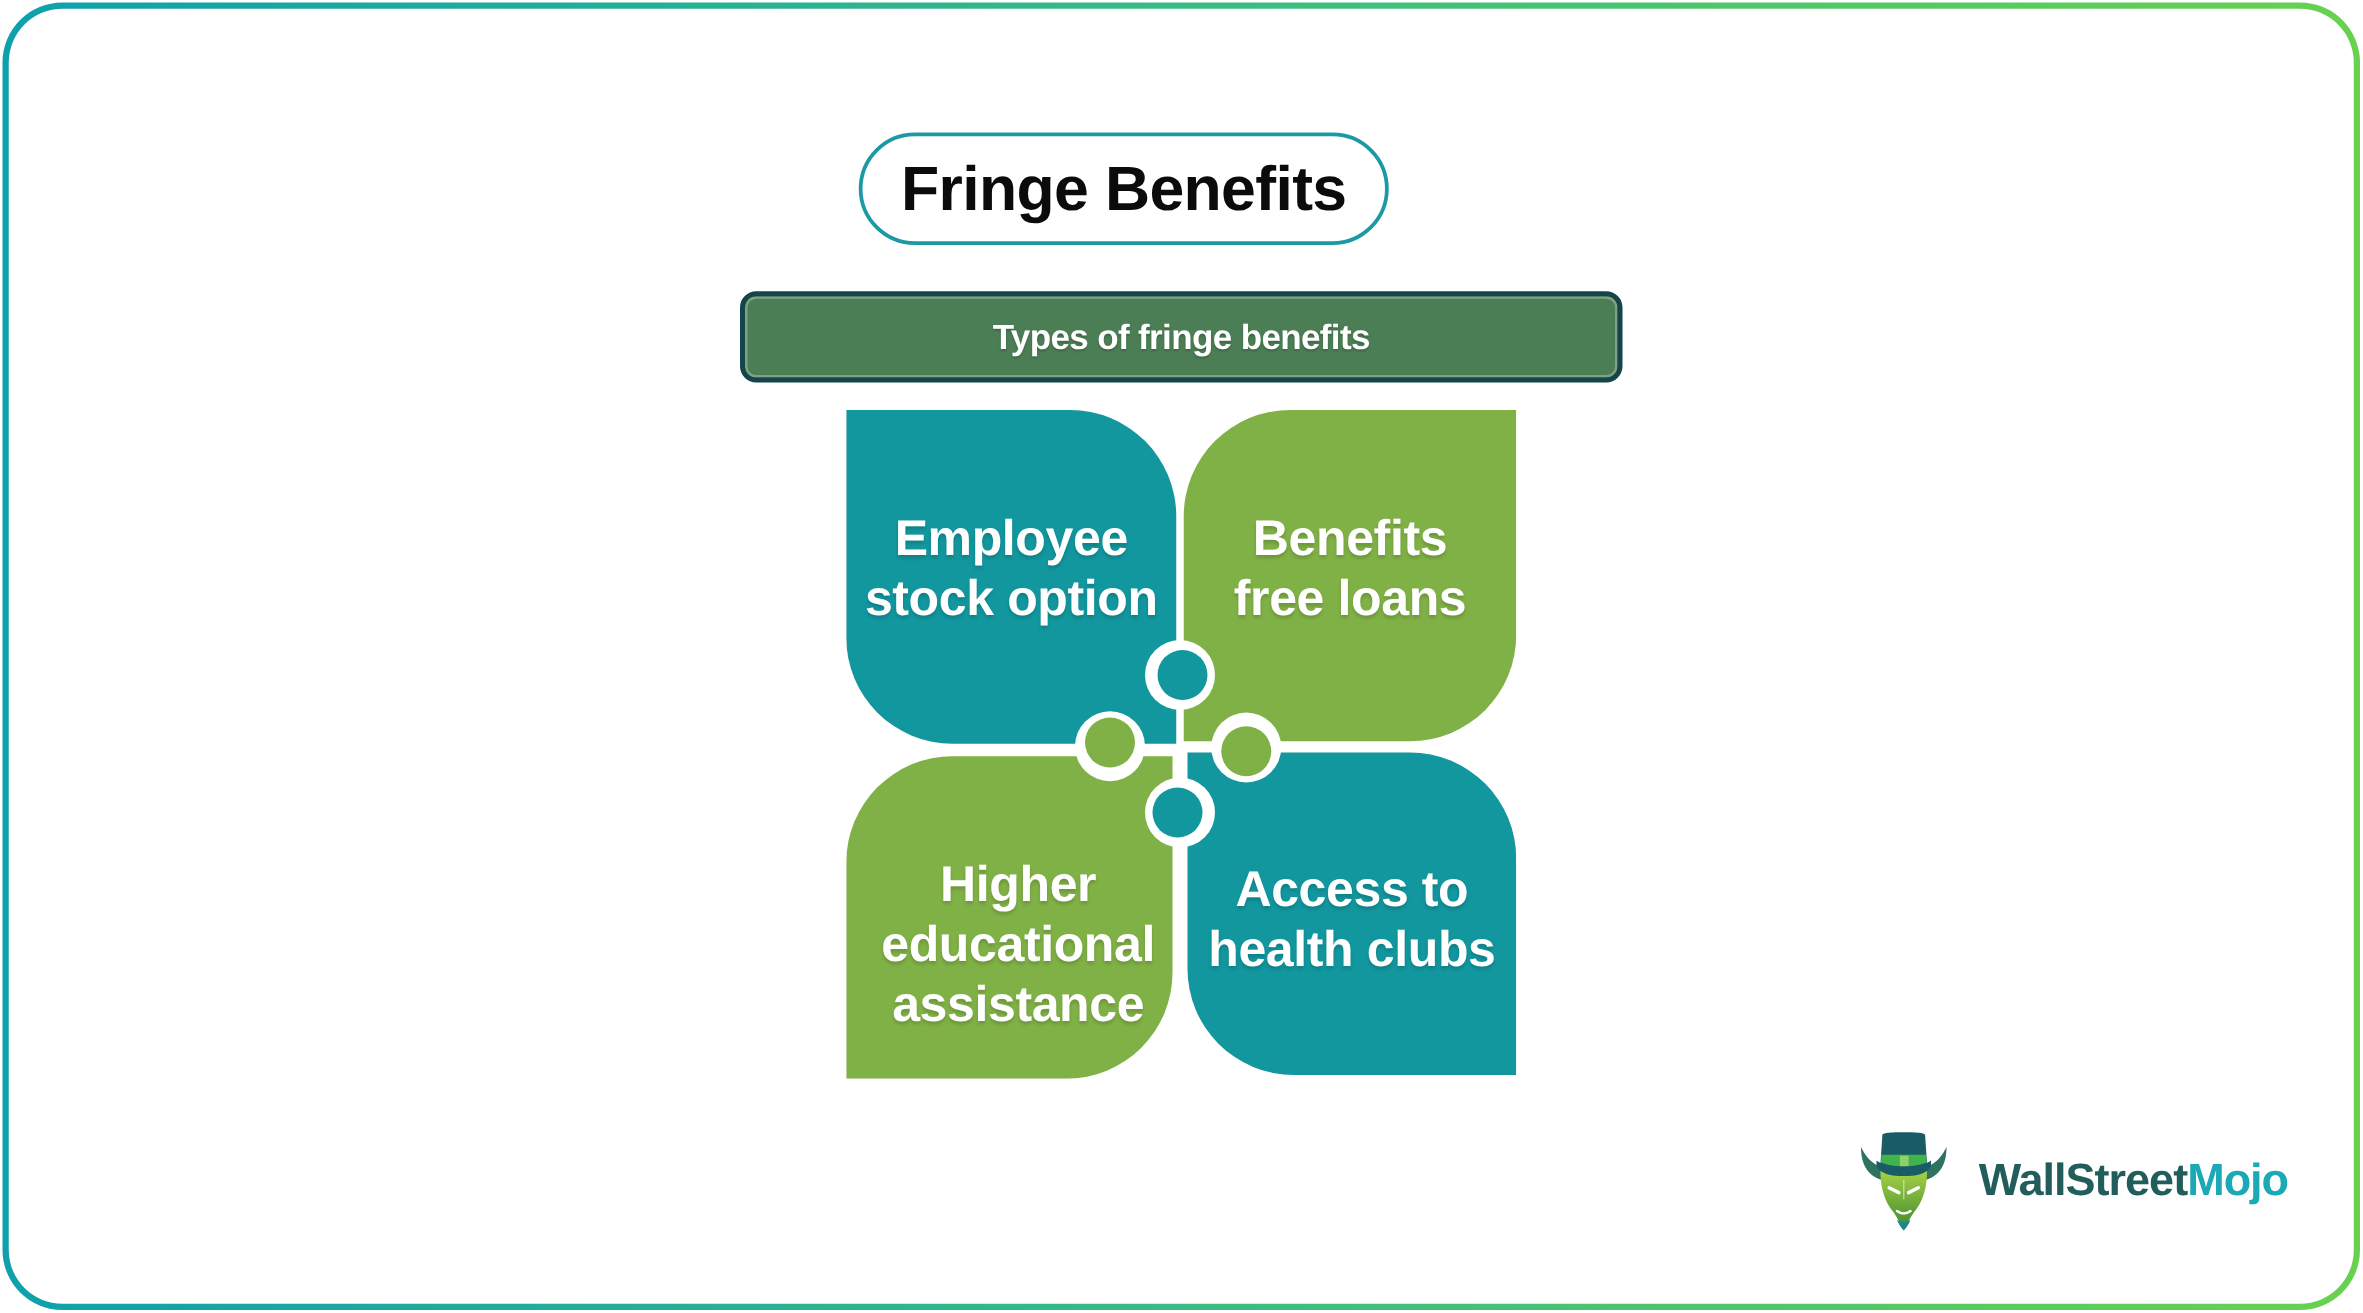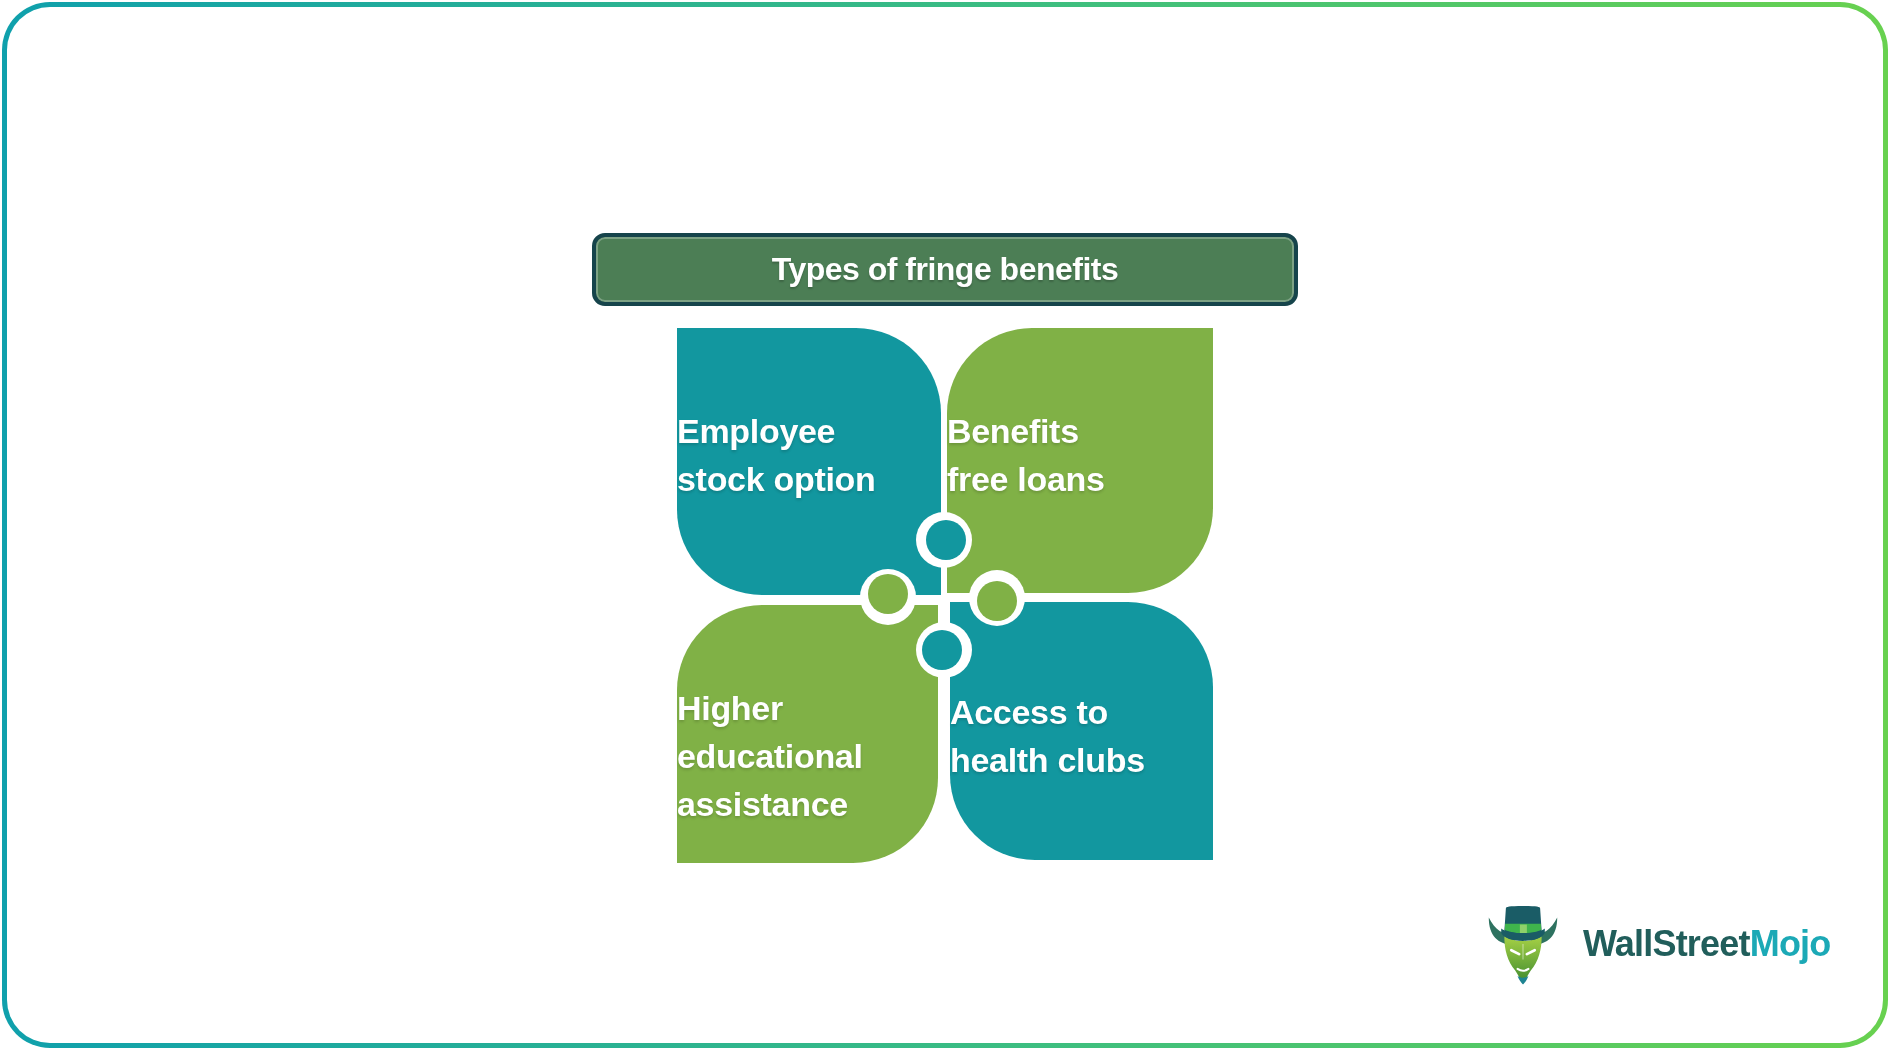--- a/index.html
+++ b/index.html
@@ -16,28 +16,28 @@
   .title-badge{position:absolute;left:687px;top:106px;width:424px;height:90px;
     box-sizing:border-box;border:3px solid #1B9AA6;border-radius:46px;background:#fff;
     display:flex;align-items:center;justify-content:center;}
   .title-text{font-size:50px;font-weight:bold;color:#0b0b0b;letter-spacing:-0.5px;}
 
   
   .subtitle-banner{position:absolute;left:592px;top:233px;width:706px;height:73px;
     box-sizing:border-box;background:#4C7E55;border:4px solid #16444B;border-radius:13px;
     box-shadow:inset 0 0 0 2px rgba(255,255,255,0.28);
     display:flex;align-items:center;justify-content:center;}
-  .subtitle-text{font-size:32px;font-weight:bold;color:#ffffff;
+  .subtitle-text{font-size:28px;font-weight:bold;color:#ffffff;
     text-shadow:0 2px 2px rgba(0,0,0,0.20);letter-spacing:-0.5px;}
 
   
   .puzzle{position:absolute;left:677px;top:328px;width:536px;height:535px;}
   .puzzle svg{position:absolute;left:0;top:0;}
-  .piece-label{position:absolute;text-align:left;color:#fff;font-weight:bold;
-    font-size:34px;line-height:48px;white-space:pre-line;
+  .piece-label{position:absolute;text-align:center;color:#fff;font-weight:bold;
+    font-size:40px;line-height:48px;white-space:pre-line;
     text-shadow:0 2px 3px rgba(0,0,0,0.16);letter-spacing:-0.3px;}
   .label-0{left:0;top:79px;width:264px;}
   .label-1{left:270px;top:79px;width:266px;}
   .label-2{left:0;top:356px;width:275px;}
   .label-3{left:273px;top:360px;width:263px;}
 
   
   .logo{position:absolute;left:1484px;top:902px;height:84px;
     display:flex;align-items:center;gap:21px;}
   .logo-text{font-size:36px;font-weight:bold;letter-spacing:-0.8px;white-space:nowrap;}
@@ -45,20 +45,23 @@
   .logo-secondary{color:#1CA9B6;}
 </style>
 </head>
 <body>
 
 <div class="canvas">
   <div class="frame">
     <div class="frame-inner"></div>
   </div>
 
+  <div class="title-badge">
+    <span class="title-text">Fringe Benefits</span>
+  </div>
 
   <div class="subtitle-banner">
     <span class="subtitle-text">Types of fringe benefits</span>
   </div>
 
   <div class="puzzle">
     <svg width="536" height="535" viewBox="0 0 536 535">
 
       <path d="M0,0 L179,0 A85,85 0 0 1 264,85 L264,267 L85,267 A85,85 0 0 1 0,182 Z" fill="#12979F"></path>
       <path d="M270,85 A85,85 0 0 1 355,0 L536,0 L536,180 A85,85 0 0 1 451,265 L270,265 Z" fill="#80B146"></path>

